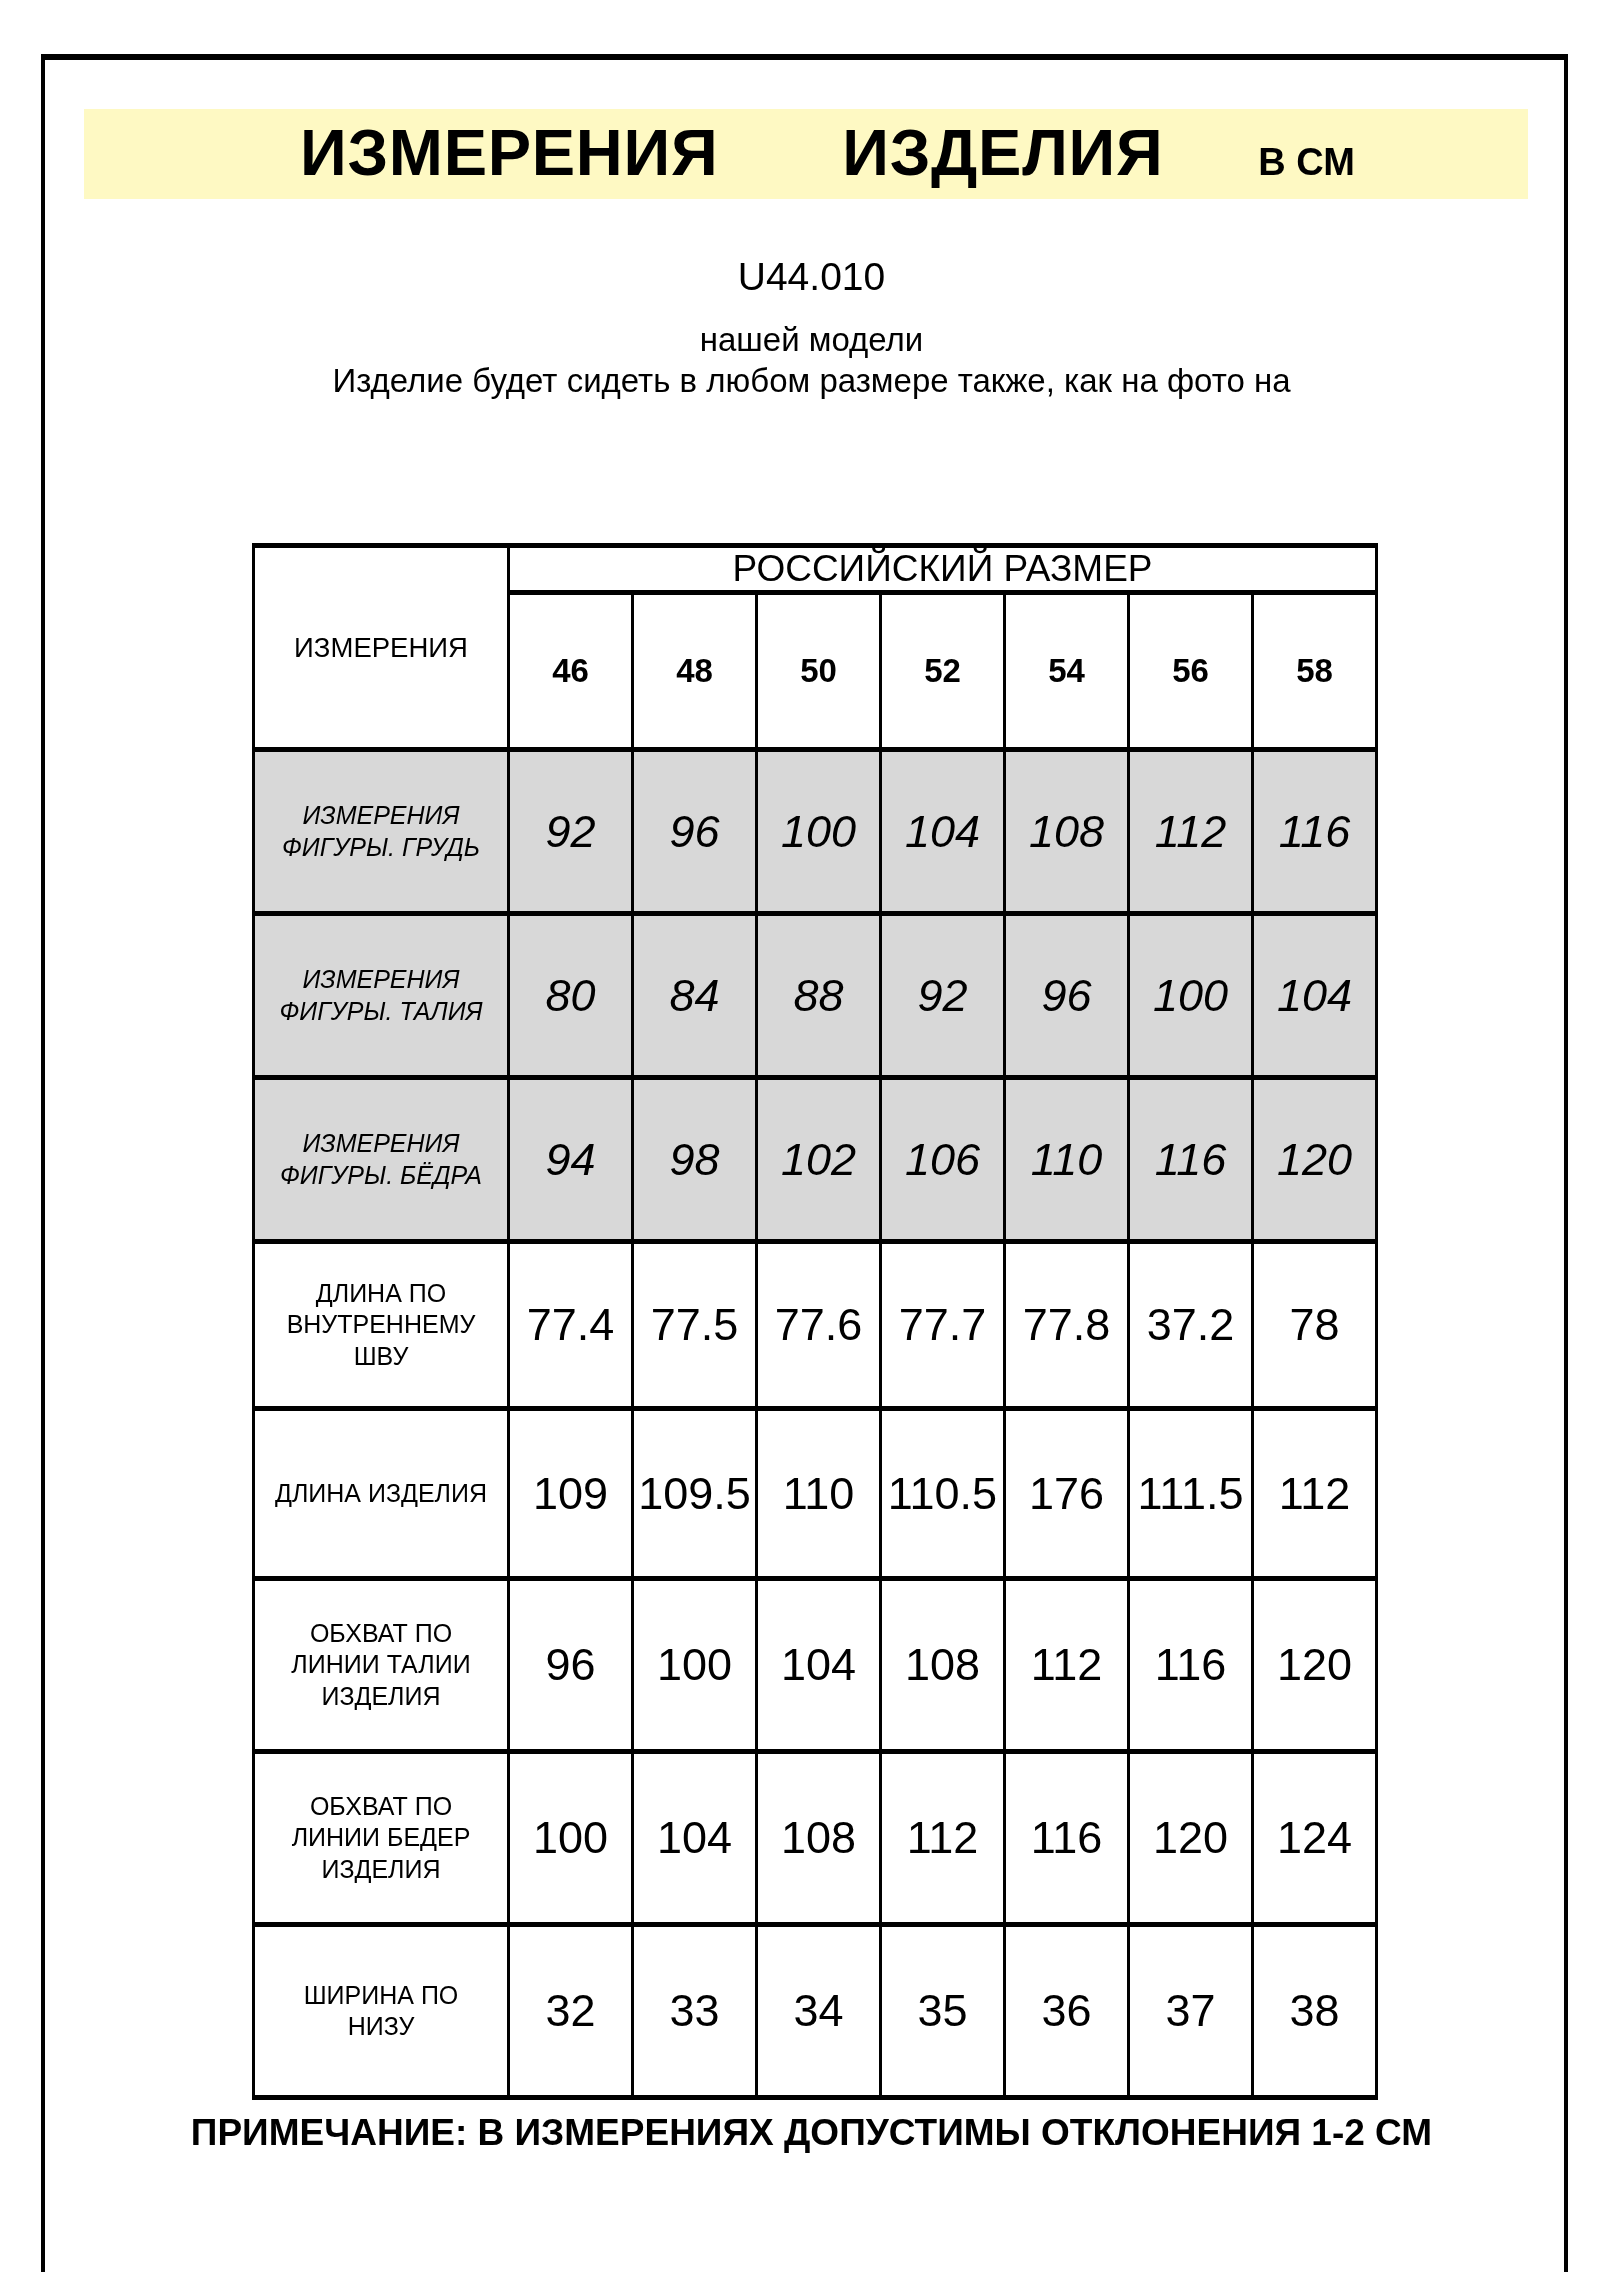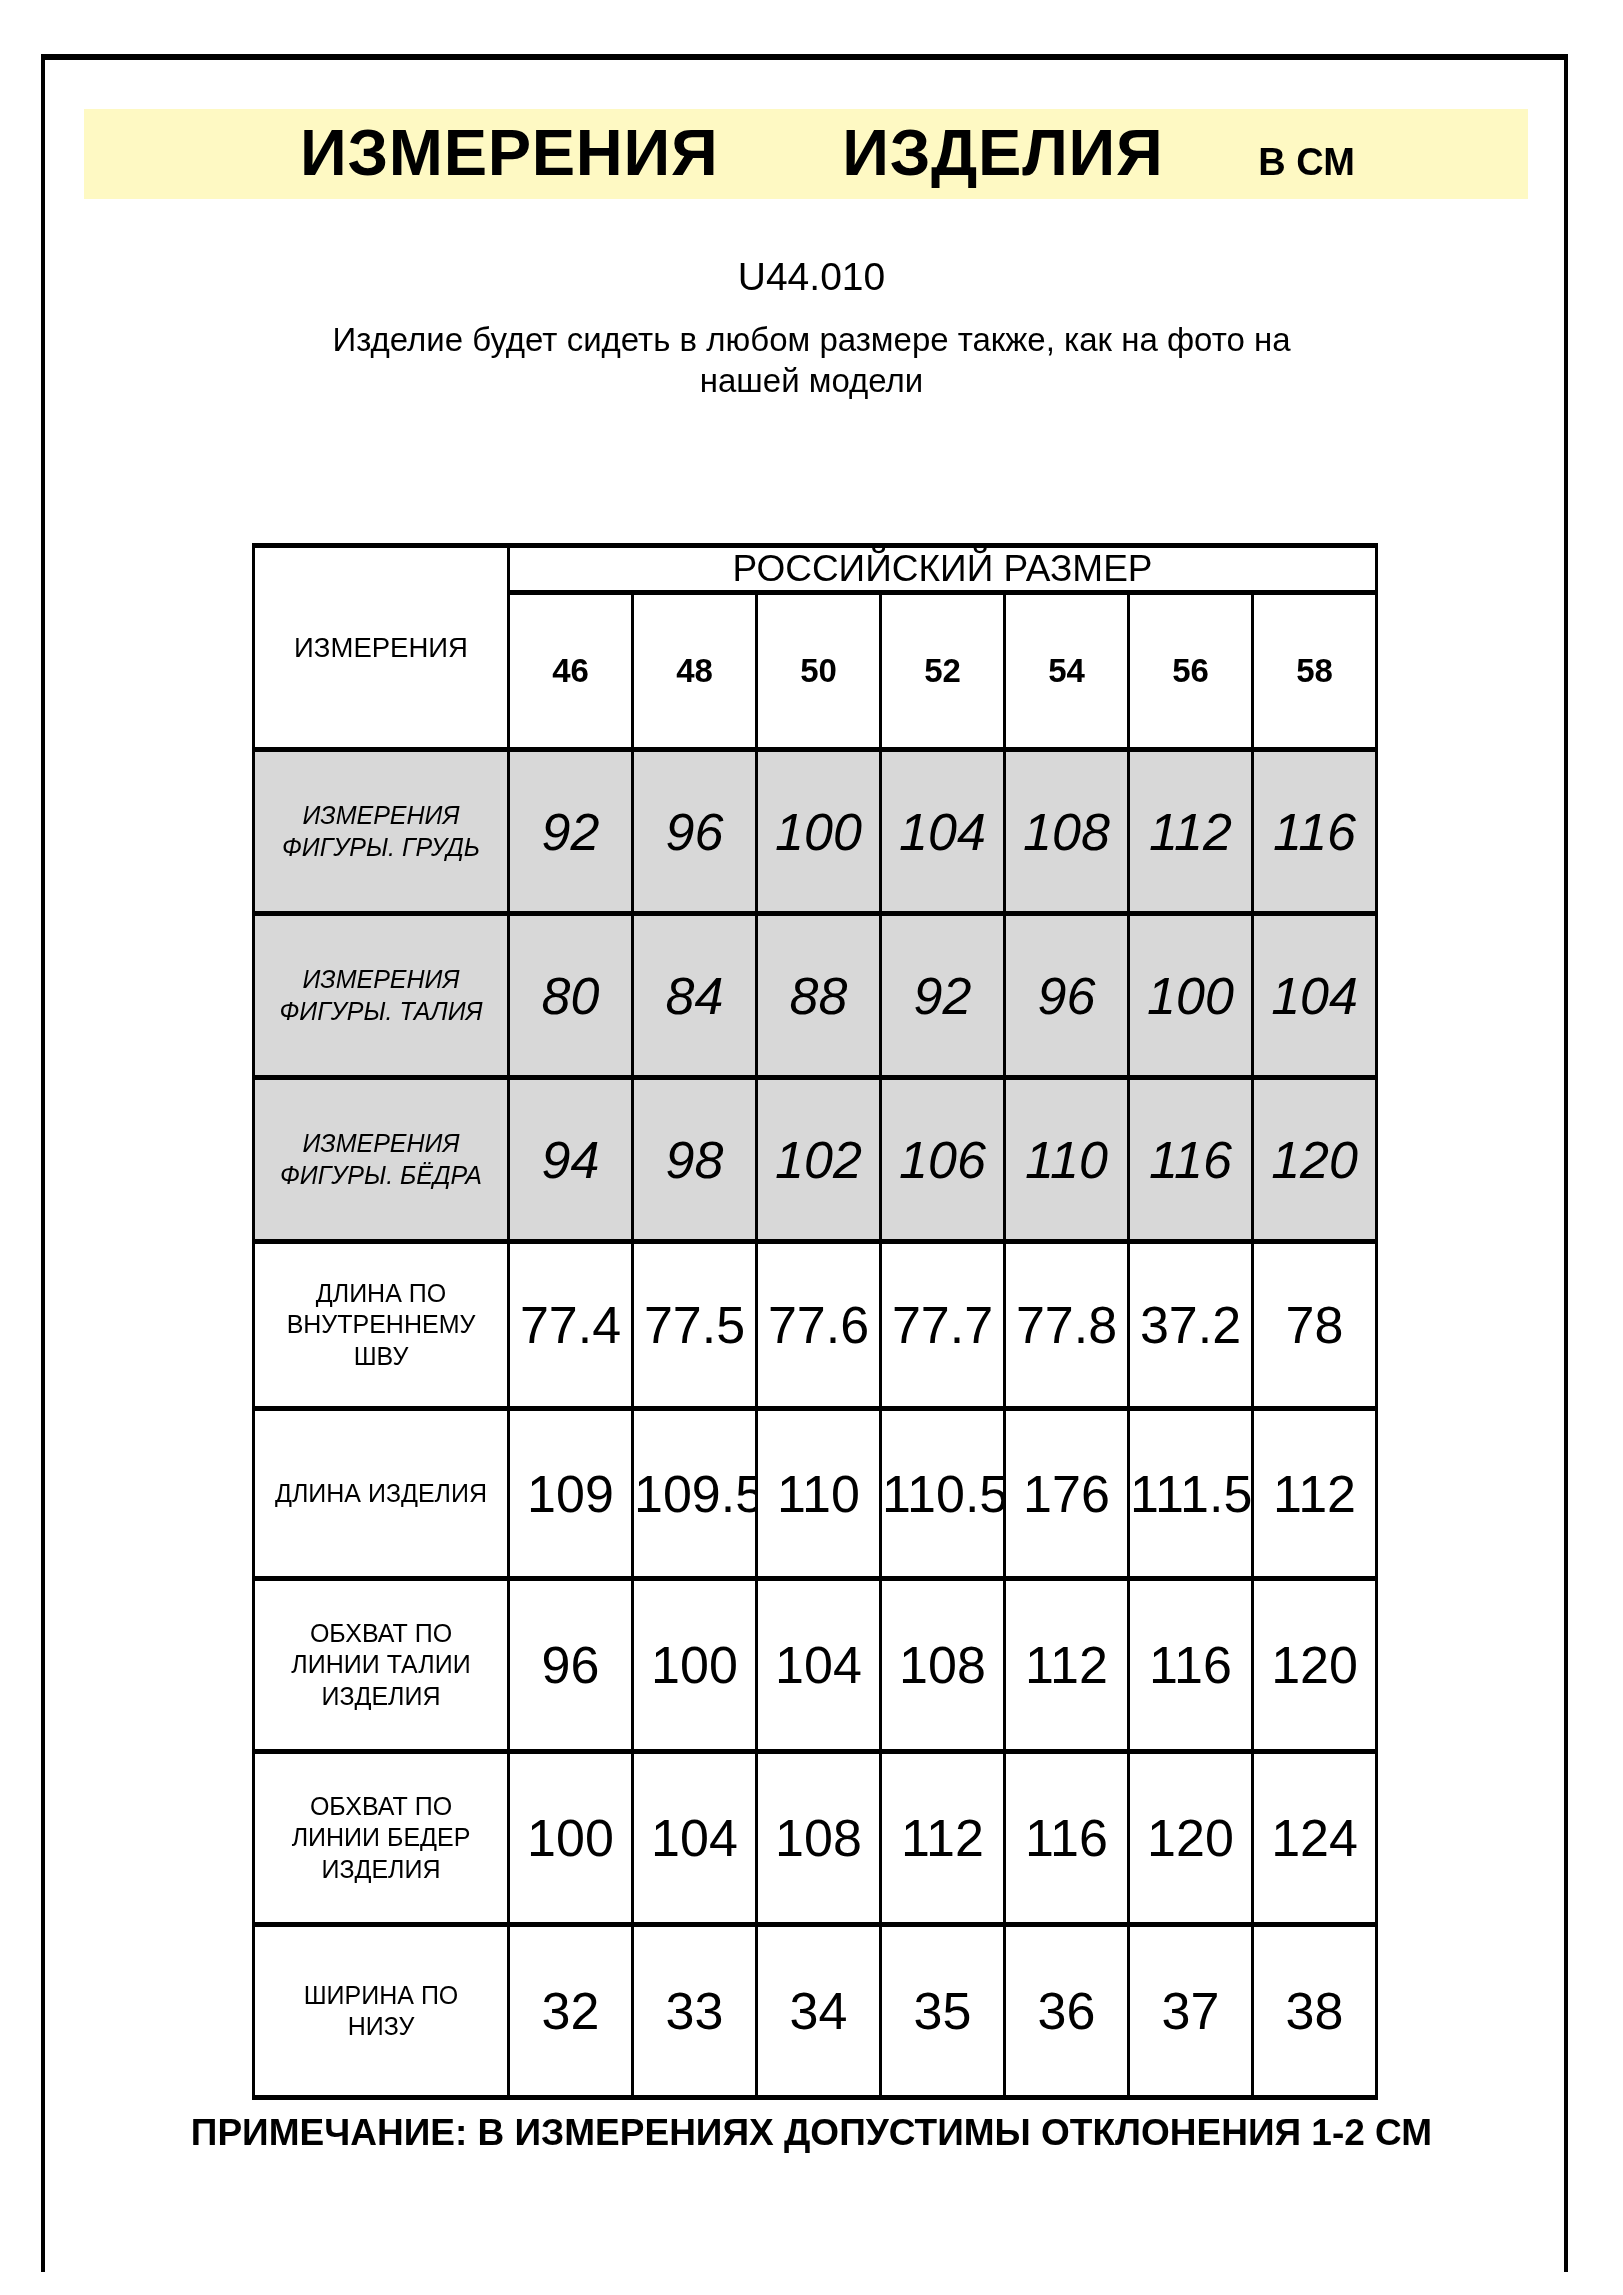--- a/index.html
+++ b/index.html
@@ -74,21 +74,21 @@
     vertical-align: middle;
     padding: 0;
     overflow: hidden;
   }
   tr.group-row { height: 39px; }
   td.group-header { font-size: 37px; }
   td.corner-header { font-size: 27.5px; }
   tr.sizes-row { height: 157px; }
   td.size-cell { font-size: 33px; font-weight: bold; }
   td.row-label { font-size: 25px; line-height: 1.25; padding: 0 5.2px; }
-  td.value-cell { font-size: 52px; }
+  td.value-cell { font-size: 45px; }
   tr.shaded td { background: #d8d8d8; }
   tr.italic td { font-style: italic; }
   .note {
     position: absolute;
     left: 0; top: 2112px;
     width: 100%;
     text-align: center;
     font-size: 37px;
     font-weight: bold;
   }
@@ -102,22 +102,22 @@
 
   <div class="title-band">
     <span class="title-word tw1">ИЗМЕРЕНИЯ</span>
     <span class="title-word tw2">ИЗДЕЛИЯ</span>
     <span class="title-unit">В СМ</span>
   </div>
 
   <div class="model">U44.010</div>
 
   <div class="subtitle">
+    <div>нашей модели</div>
     <div>Изделие будет сидеть в любом размере также, как на фото на</div>
-    <div>нашей модели</div>
   </div>
 
   <table class="size-table">
     <colgroup>
       <col class="c-label">
       <col class="c-val">
         <col class="c-val">
         <col class="c-val">
         <col class="c-val">
       <col class="c-val">

